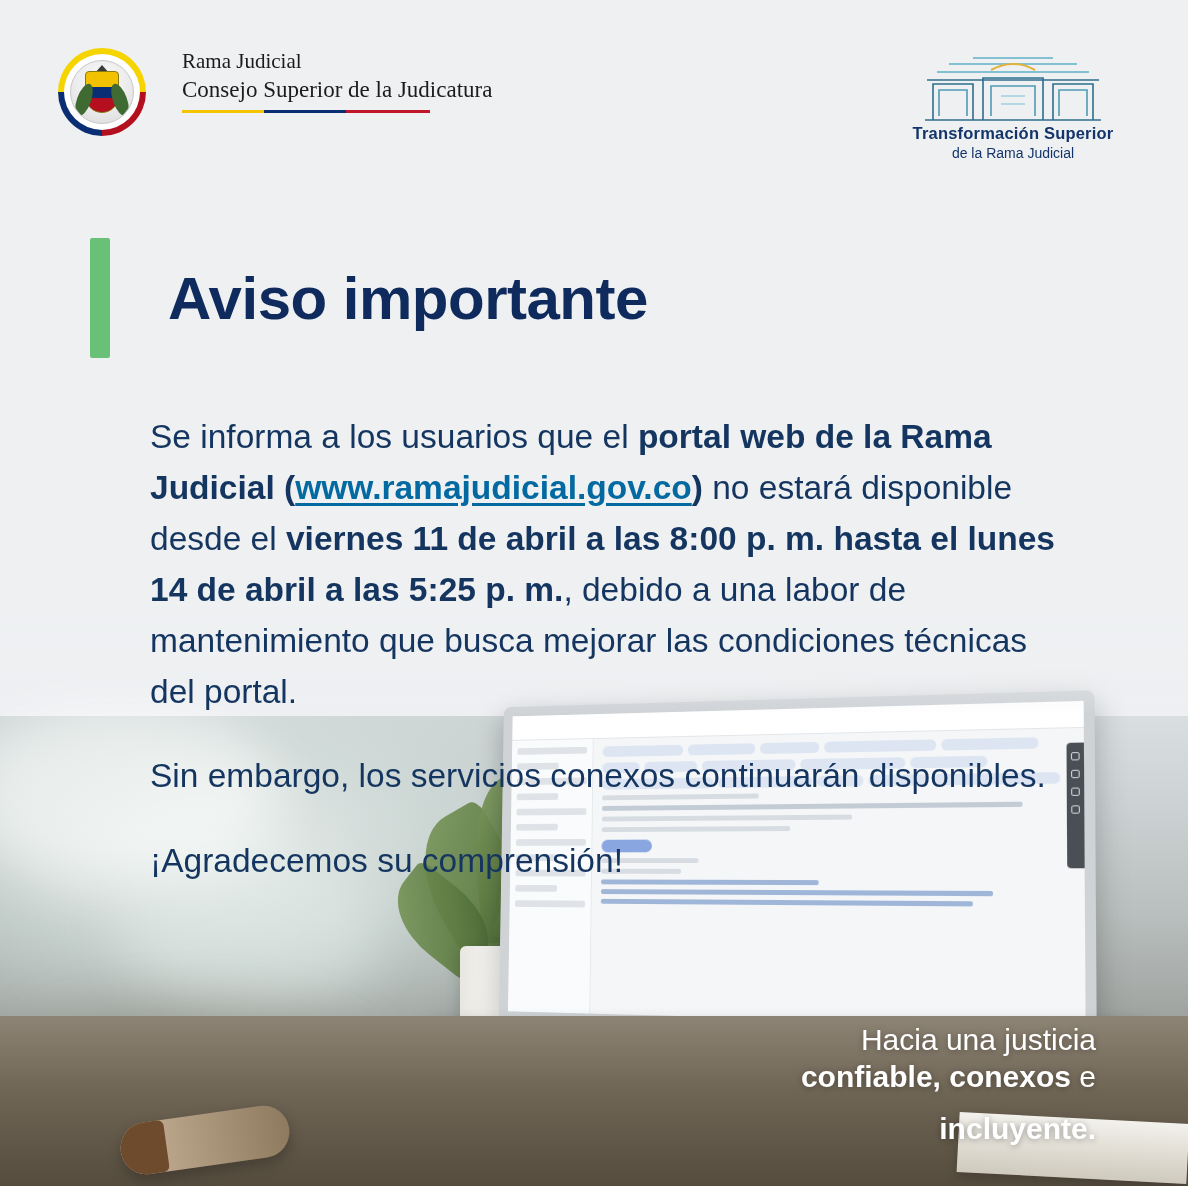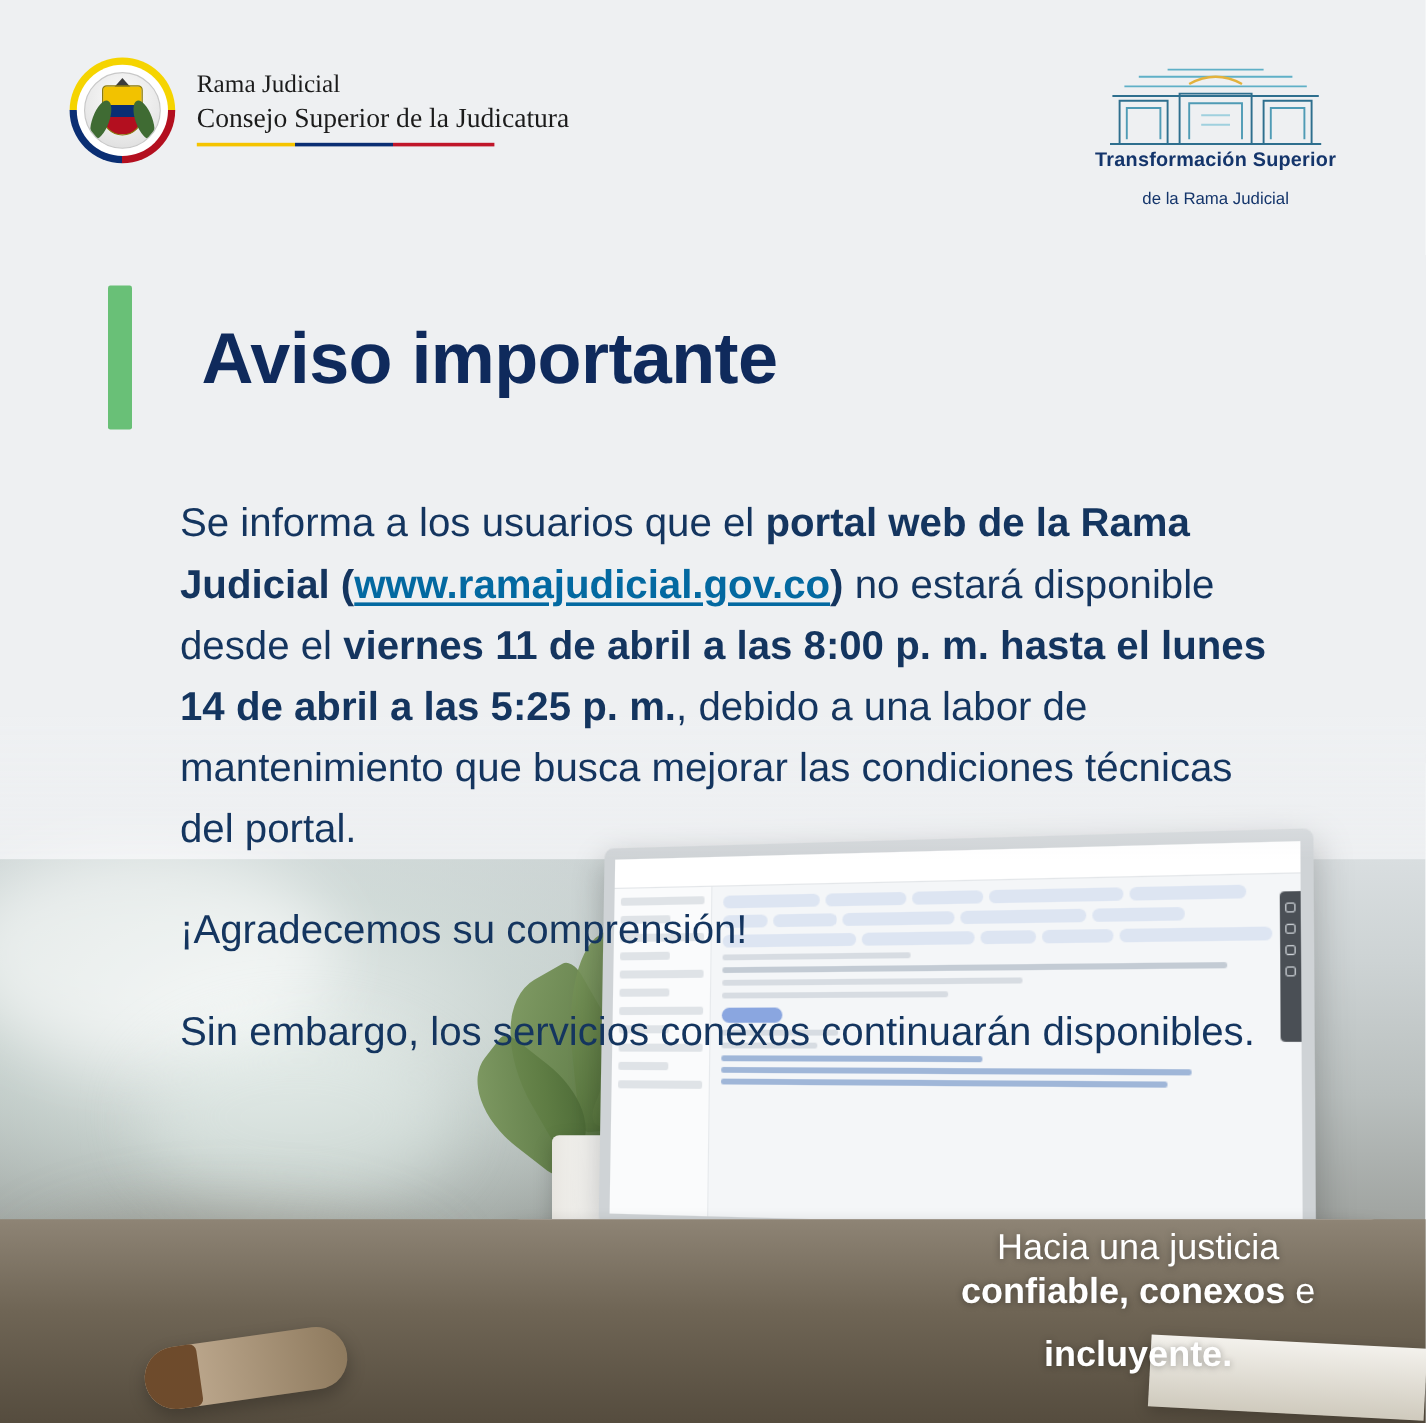--- a/index.html
+++ b/index.html
@@ -130,21 +130,21 @@
   .linkline { height: 5px; background: #9fb6d8; border-radius: 2px; margin-bottom: 5px; }
   .ui-rail {
     position: absolute; right: 0; top: 40px; width: 16px; height: 120px;
     background: #4a4f55; border-radius: 4px 0 0 4px;
   }
   .ui-rail i { display:block; width: 8px; height: 8px; margin: 9px auto; border:1px solid #cfd4d9; border-radius:2px; }
 
   
   .header { position: absolute; top: 0; left: 0; right: 0; height: 180px; }
 
-  .brand { position: absolute; left: 58px; top: 48px; display: flex; align-items: center; gap: 18px; }
+  .brand { position: absolute; left: 58px; top: 48px; display: flex; gap: 36px; }
   .seal { width: 88px; height: 88px; position: relative; }
   .seal .ring {
     position: absolute; inset: 0; border-radius: 50%;
     background: conic-gradient(#f5d400 0deg 90deg, #b30f1f 90deg 180deg, #0a2e73 180deg 270deg, #f5d400 270deg 360deg);
   }
   .seal .ring2 { position:absolute; inset: 6px; border-radius:50%; background:#ffffff; }
   .seal .inner {
     position: absolute; inset: 12px; border-radius: 50%;
     background: radial-gradient(circle at 50% 35%, #fdfdfd 0%, #e9e9e9 60%, #d8d8d8 100%);
     border: 1px solid #c8c8c8;
@@ -173,21 +173,21 @@
   .brand-text .l1 { font-family: "Liberation Serif", serif; font-size: 21px; color: #1b1b1b; }
   .brand-text .l2 { font-family: "Liberation Serif", serif; font-size: 23px; color: #1b1b1b; }
   .brand-rule { height: 3px; width: 248px; margin: 6px 0 5px 0;
     background: linear-gradient(to right, #f5c400 0 33%, #0a2e73 33% 66%, #c0162a 66% 100%); }
   .brand-text .l3 { font-family: "Liberation Serif", serif; font-size: 19px; color: #1b1b1b; }
 
   .td-logo { position: absolute; right: 70px; top: 50px; width: 210px; text-align: center; }
   .td-mark { height: 74px; position: relative; }
   .td-mark svg { display:block; margin: 0 auto; }
   .td-title { font-size: 16.5px; font-weight: bold; color: #14356b; letter-spacing: .2px; }
-  .td-sub { font-size: 14px; color: #14356b; margin-top: 14px; }
+  .td-sub { font-size: 14px; color: #14356b; margin-top: 2px; }
 
   
   .title-wrap { position: absolute; left: 90px; top: 238px; display: flex; align-items: stretch; gap: 0; }
   .title-bar { width: 20px; background: #69c077; border-radius: 2px; height: 120px; }
   .title-text {
     margin-left: 58px;
     align-self: center;
     font-size: 60px; font-weight: bold; color: #0f2a5c; letter-spacing: -0.5px;
   }
 
@@ -198,21 +198,21 @@
   }
   .body-text p { margin: 0 0 34px 0; }
   .body-text b { font-weight: bold; }
   .body-text a, .body-text .url {
     color: #0369a1; font-weight: bold; text-decoration: underline; text-underline-offset: 4px;
   }
 
   
   .slogan {
     position: absolute; right: 92px; bottom: 38px;
-    text-align: center; color: #ffffff; font-size: 30px; line-height: 1.22;
+    text-align: right; color: #ffffff; font-size: 30px; line-height: 1.22;
     text-shadow: 0 1px 6px rgba(0,0,0,0.35);
   }
   .slogan .s1 { font-weight: normal; }
   .slogan .s2 b { font-weight: bold; }
   .slogan .s3 { font-weight: bold; margin-top: 16px; }
 </style>
 </head>
 <body>
 
 <div id="poster">
@@ -346,22 +346,22 @@
     </div>
   </div>
 
   <div class="title-wrap">
     <div class="title-bar"></div>
     <div class="title-text">Aviso importante</div>
   </div>
 
   <div class="body-text">
     <p><span>Se informa a los usuarios que el </span><b>portal web de la Rama Judicial (</b><span class="url">www.ramajudicial.gov.co</span><b>)</b><span> no estará disponible desde el </span><b>viernes 11 de abril a las 8:00 p. m. hasta el lunes 14 de abril a las 5:25 p. m.</b><span>, debido a una labor de mantenimiento que busca mejorar las condiciones técnicas del portal.</span></p>
+    <p>Sin embargo, los servicios conexos continuarán disponibles.</p>
     <p>¡Agradecemos su comprensión!</p>
-    <p>Sin embargo, los servicios conexos continuarán disponibles.</p>
   </div>
 
   <div class="slogan">
     <div class="s1">Hacia una justicia</div>
     <div class="s2"><b>confiable, conexos</b><span> e</span></div>
     <div class="s3">incluyente.</div>
   </div>
 
 </div>
 

